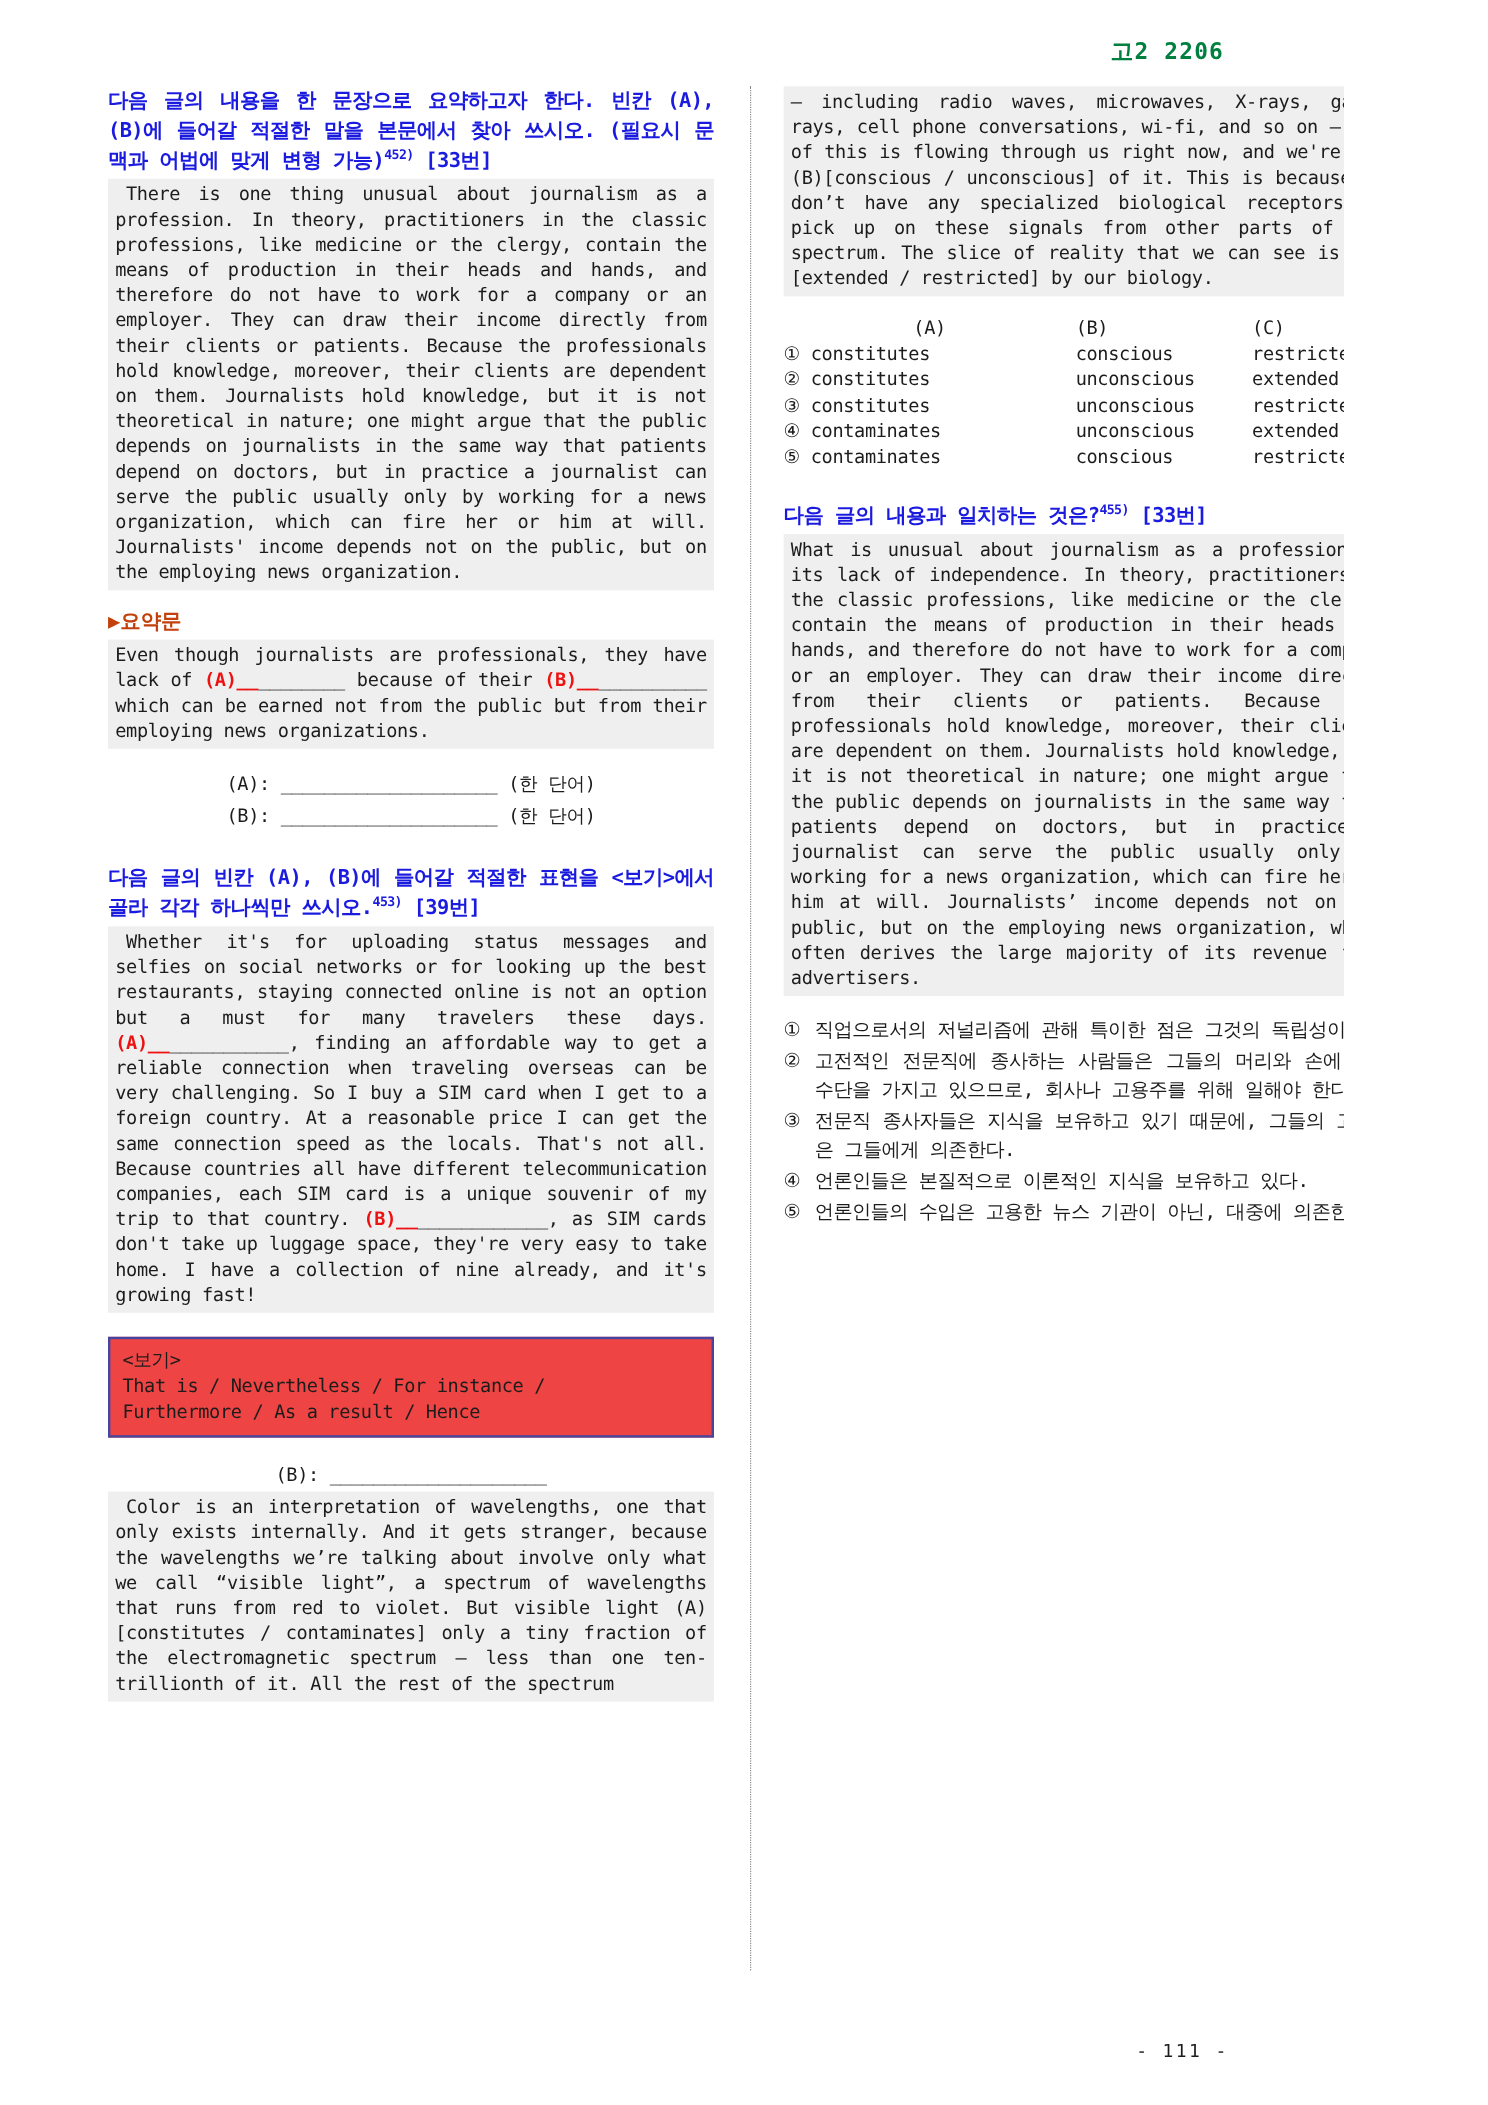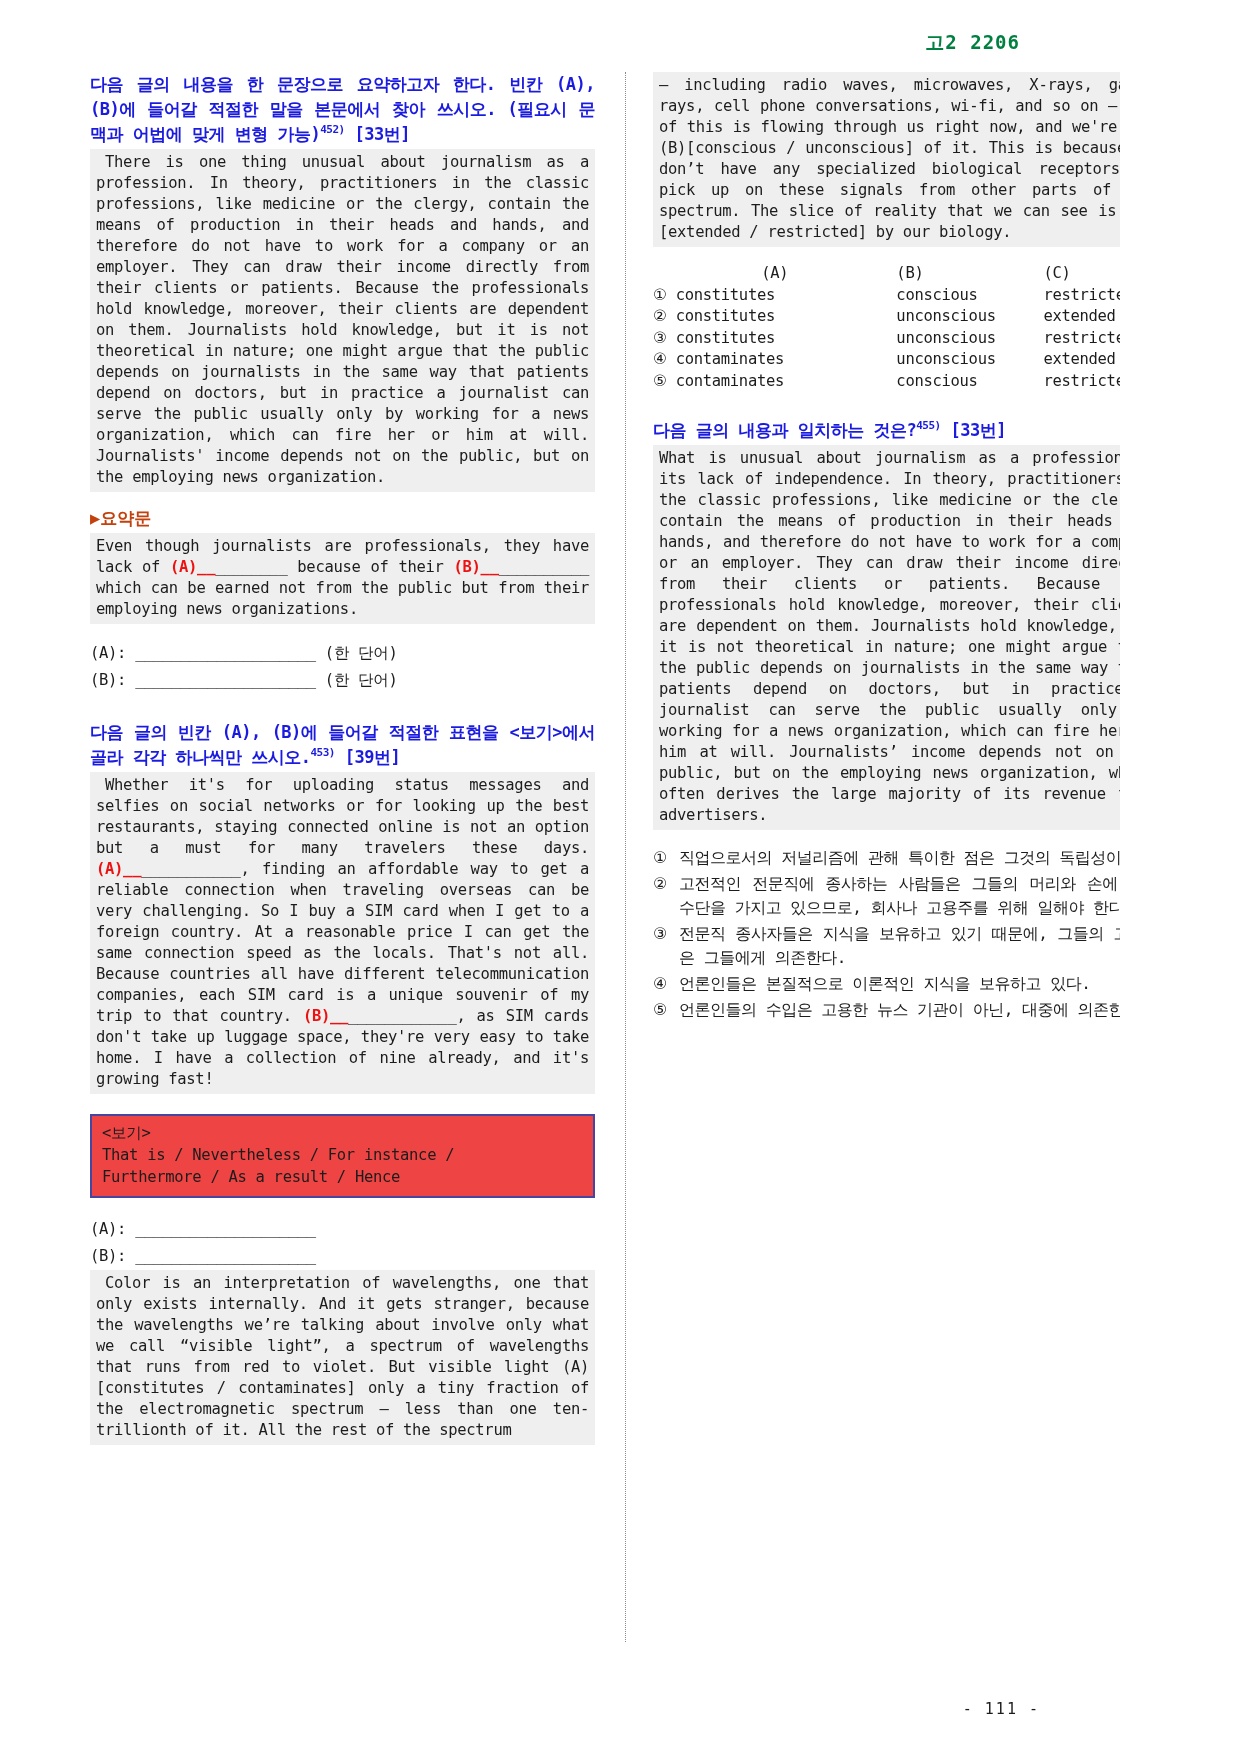--- a/index.html
+++ b/index.html
@@ -10,21 +10,21 @@
     overflow:hidden;
     font-family:"DejaVu Sans Mono","DejaVu Sans",monospace;
     color:#1c1c1c;
   }
   .grade-tag{
     position:absolute;top:30px;right:100px;
     font-size:19px;font-weight:bold;color:#008040;
     letter-spacing:1px;
   }
   .footer-page{
-    position:absolute;bottom:36px;right:80px;
+    position:absolute;bottom:36px;right:96px;
     font-size:15px;color:#1c1c1c;letter-spacing:2px;
   }
   .content{
     position:absolute;top:72px;left:90px;
     width:1070px;display:flex;align-items:stretch;
   }
   .col{width:535px;box-sizing:border-box;}
   .col-left{padding-right:30px;}
   .col-right{border-left:1px dotted #8a8a8a;padding-left:27px;min-height:1570px;}
 
@@ -48,21 +48,21 @@
   .summary-label{
     color:#c2410c;font-weight:bold;
     font-size:17px;line-height:24px;
     margin:14px 0 3px 0;
   }
   .answer-line{
     font-size:15.5px;line-height:27px;
     letter-spacing:-0.3px;
     white-space:nowrap;
   }
-  .answers{margin:16px 0 0 0;}
+  .answers{margin:16px 0 0 0;text-align:center;}
   .gap-q{margin-top:26px;}
   .boki-box{
     border:2px solid #4646a0;
     background:#ef4444;
     margin-top:20px;
     padding:6px 10px 8px 10px;
     font-size:15.5px;line-height:22px;
     letter-spacing:-0.3px;
   }
   .opt-table{
@@ -111,21 +111,20 @@
 
       <div class="passage ind"><span>Whether it's for uploading status messages and selfies on social networks or for looking up the best restaurants, staying connected online is not an option but a must for many travelers these days. </span><span class="red">(A)__</span><span>___________</span><span>, finding an affordable way to get a reliable connection when traveling overseas can be very challenging. So I buy a SIM card when I get to a foreign country. At a reasonable price I can get the same connection speed as the locals. That's not all. Because countries all have different telecommunication companies, each SIM card is a unique souvenir of my trip to that country. </span><span class="red">(B)__</span><span>____________</span><span>, as SIM cards don't take up luggage space, they're very easy to take home. I have a collection of nine already, and it's growing fast!</span></div>
 
       <div class="boki-box">
         <div>&lt;보기&gt;</div>
         <div>That is / Nevertheless / For instance /</div>
         <div>Furthermore / As a result / Hence</div>
       </div>
 
       <div class="answers mt18">
-        <div class="answer-line"><span>(A): </span><span>____________________</span></div>
         <div class="answer-line"><span>(B): </span><span>____________________</span></div>
       </div>
 
 
       <div class="passage ind">Color is an interpretation of wavelengths, one that only exists internally. And it gets stranger, because the wavelengths we’re talking about involve only what we call “visible light”, a spectrum of wavelengths that runs from red to violet. But visible light (A)[constitutes / contaminates] only a tiny fraction of the electromagnetic spectrum – less than one ten-trillionth of it. All the rest of the spectrum</div>
 
     </div>
 
     <div class="col col-right">
 

